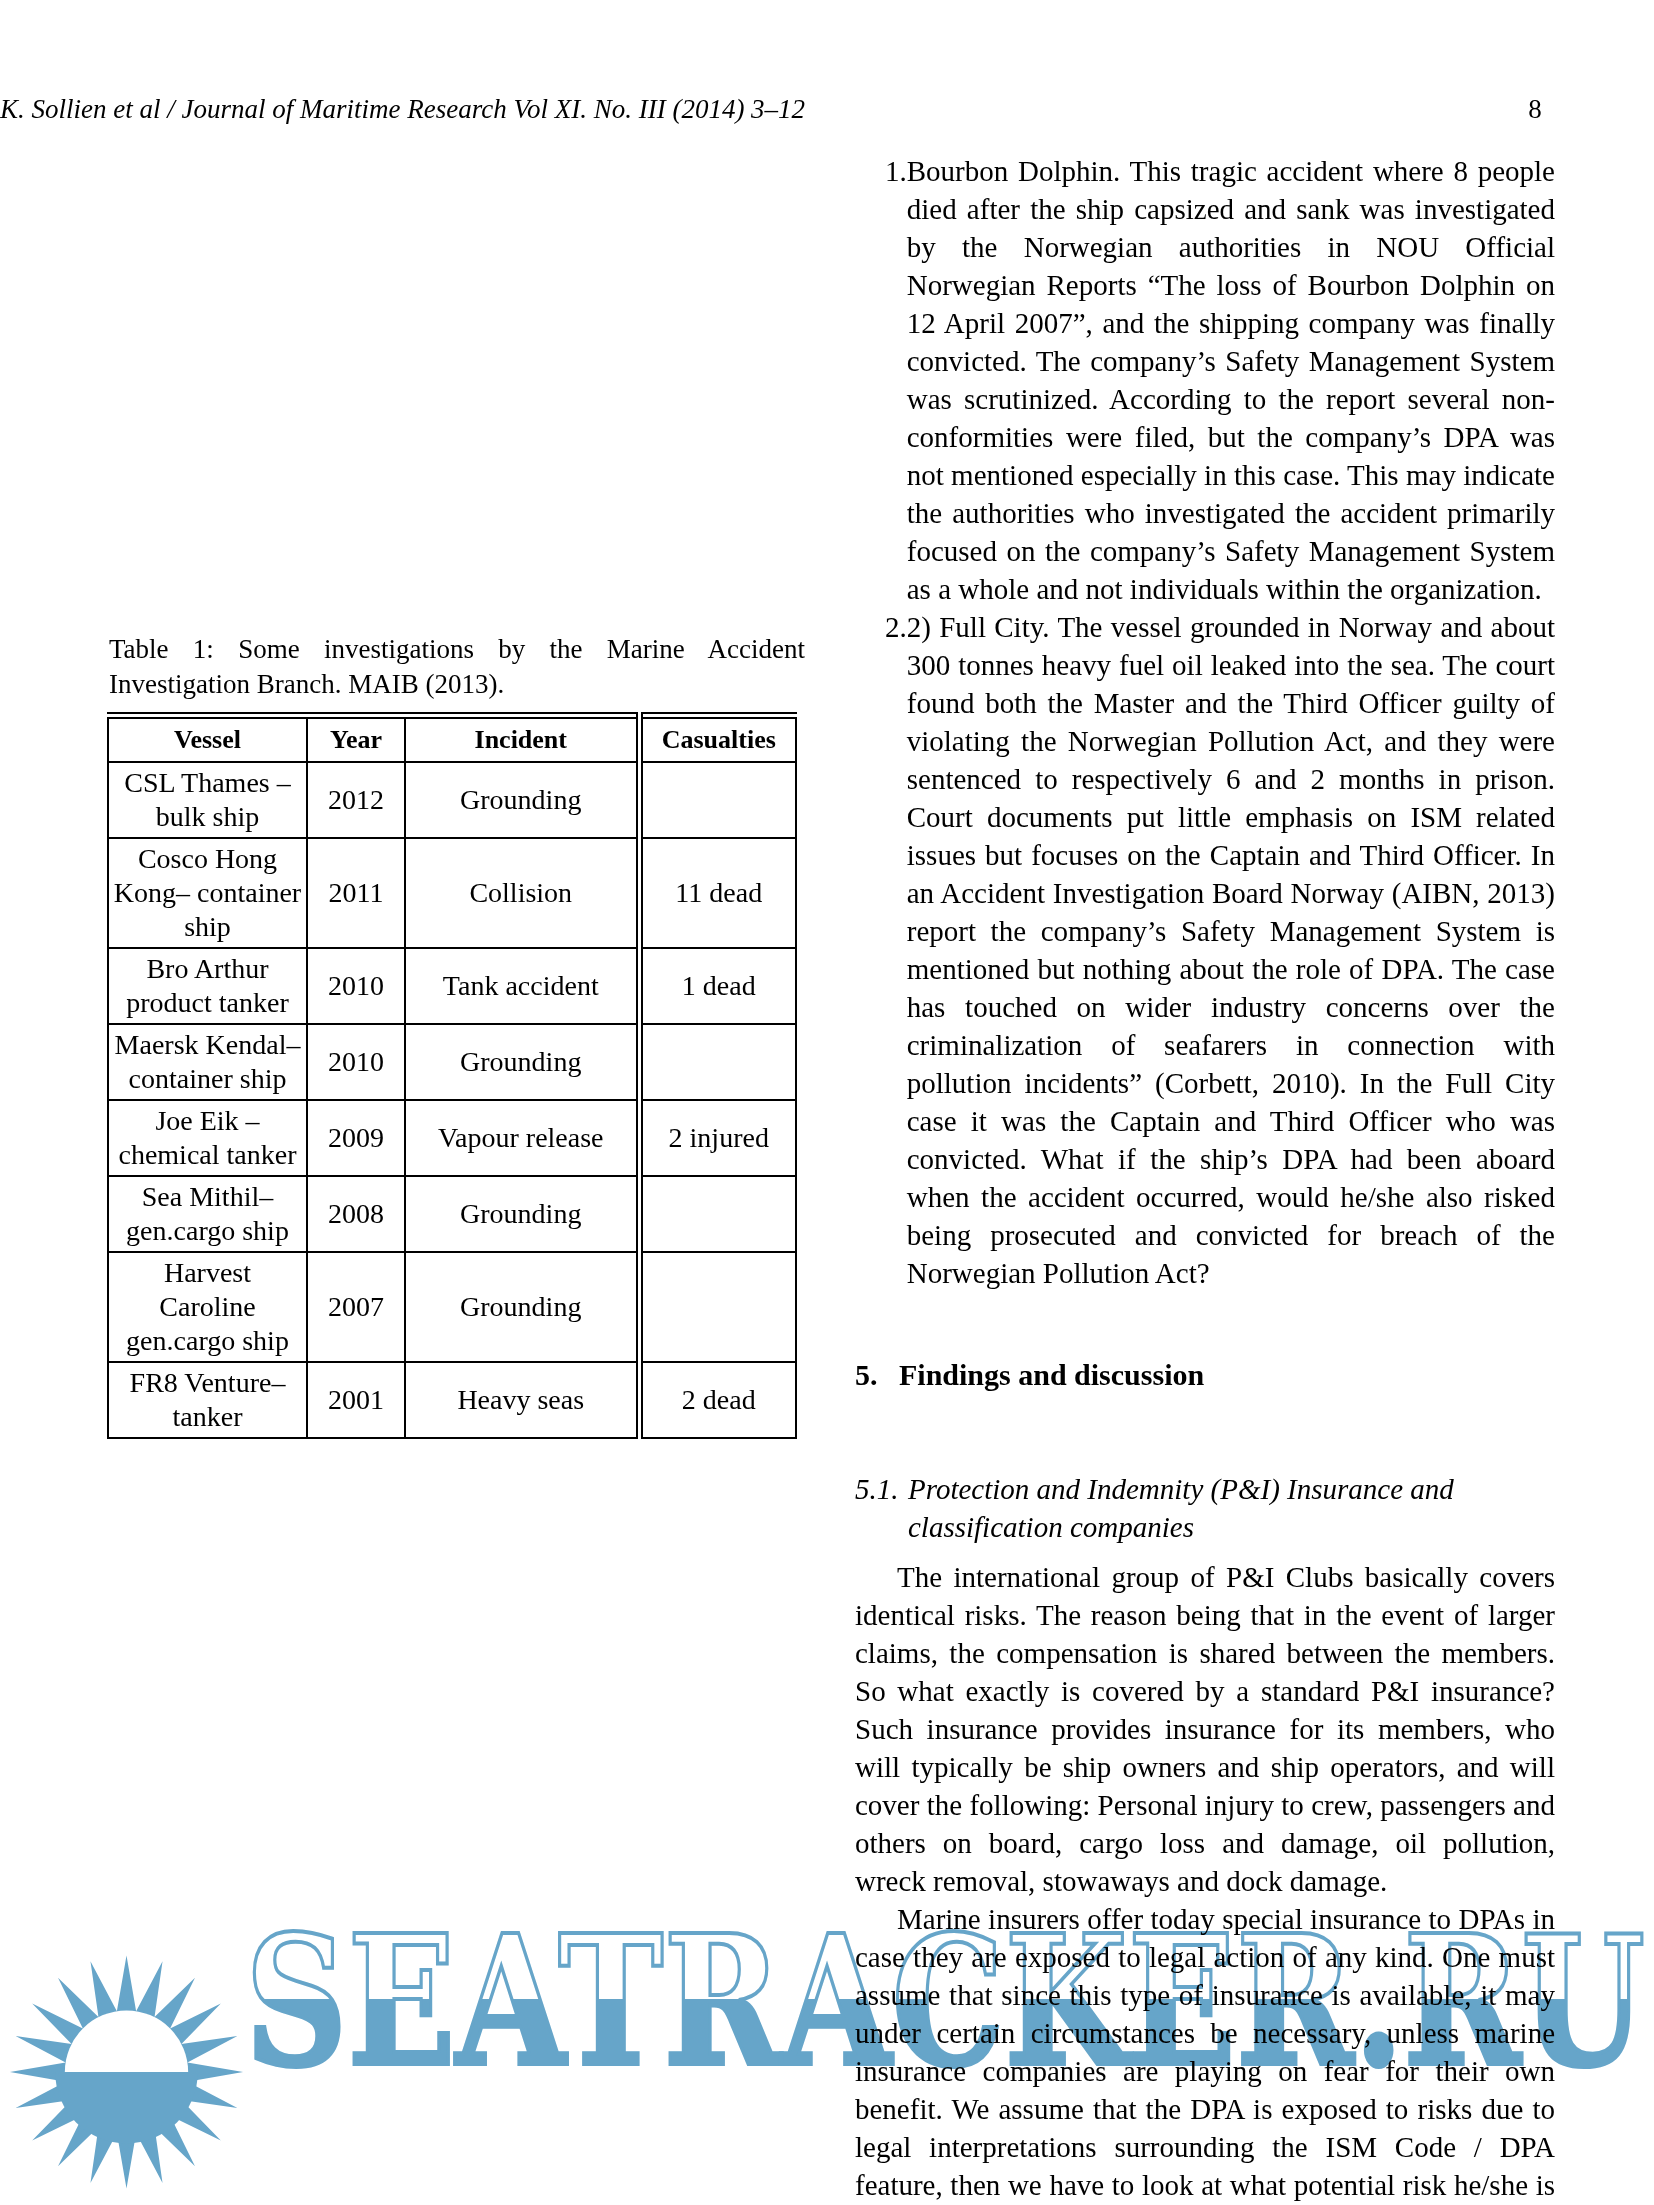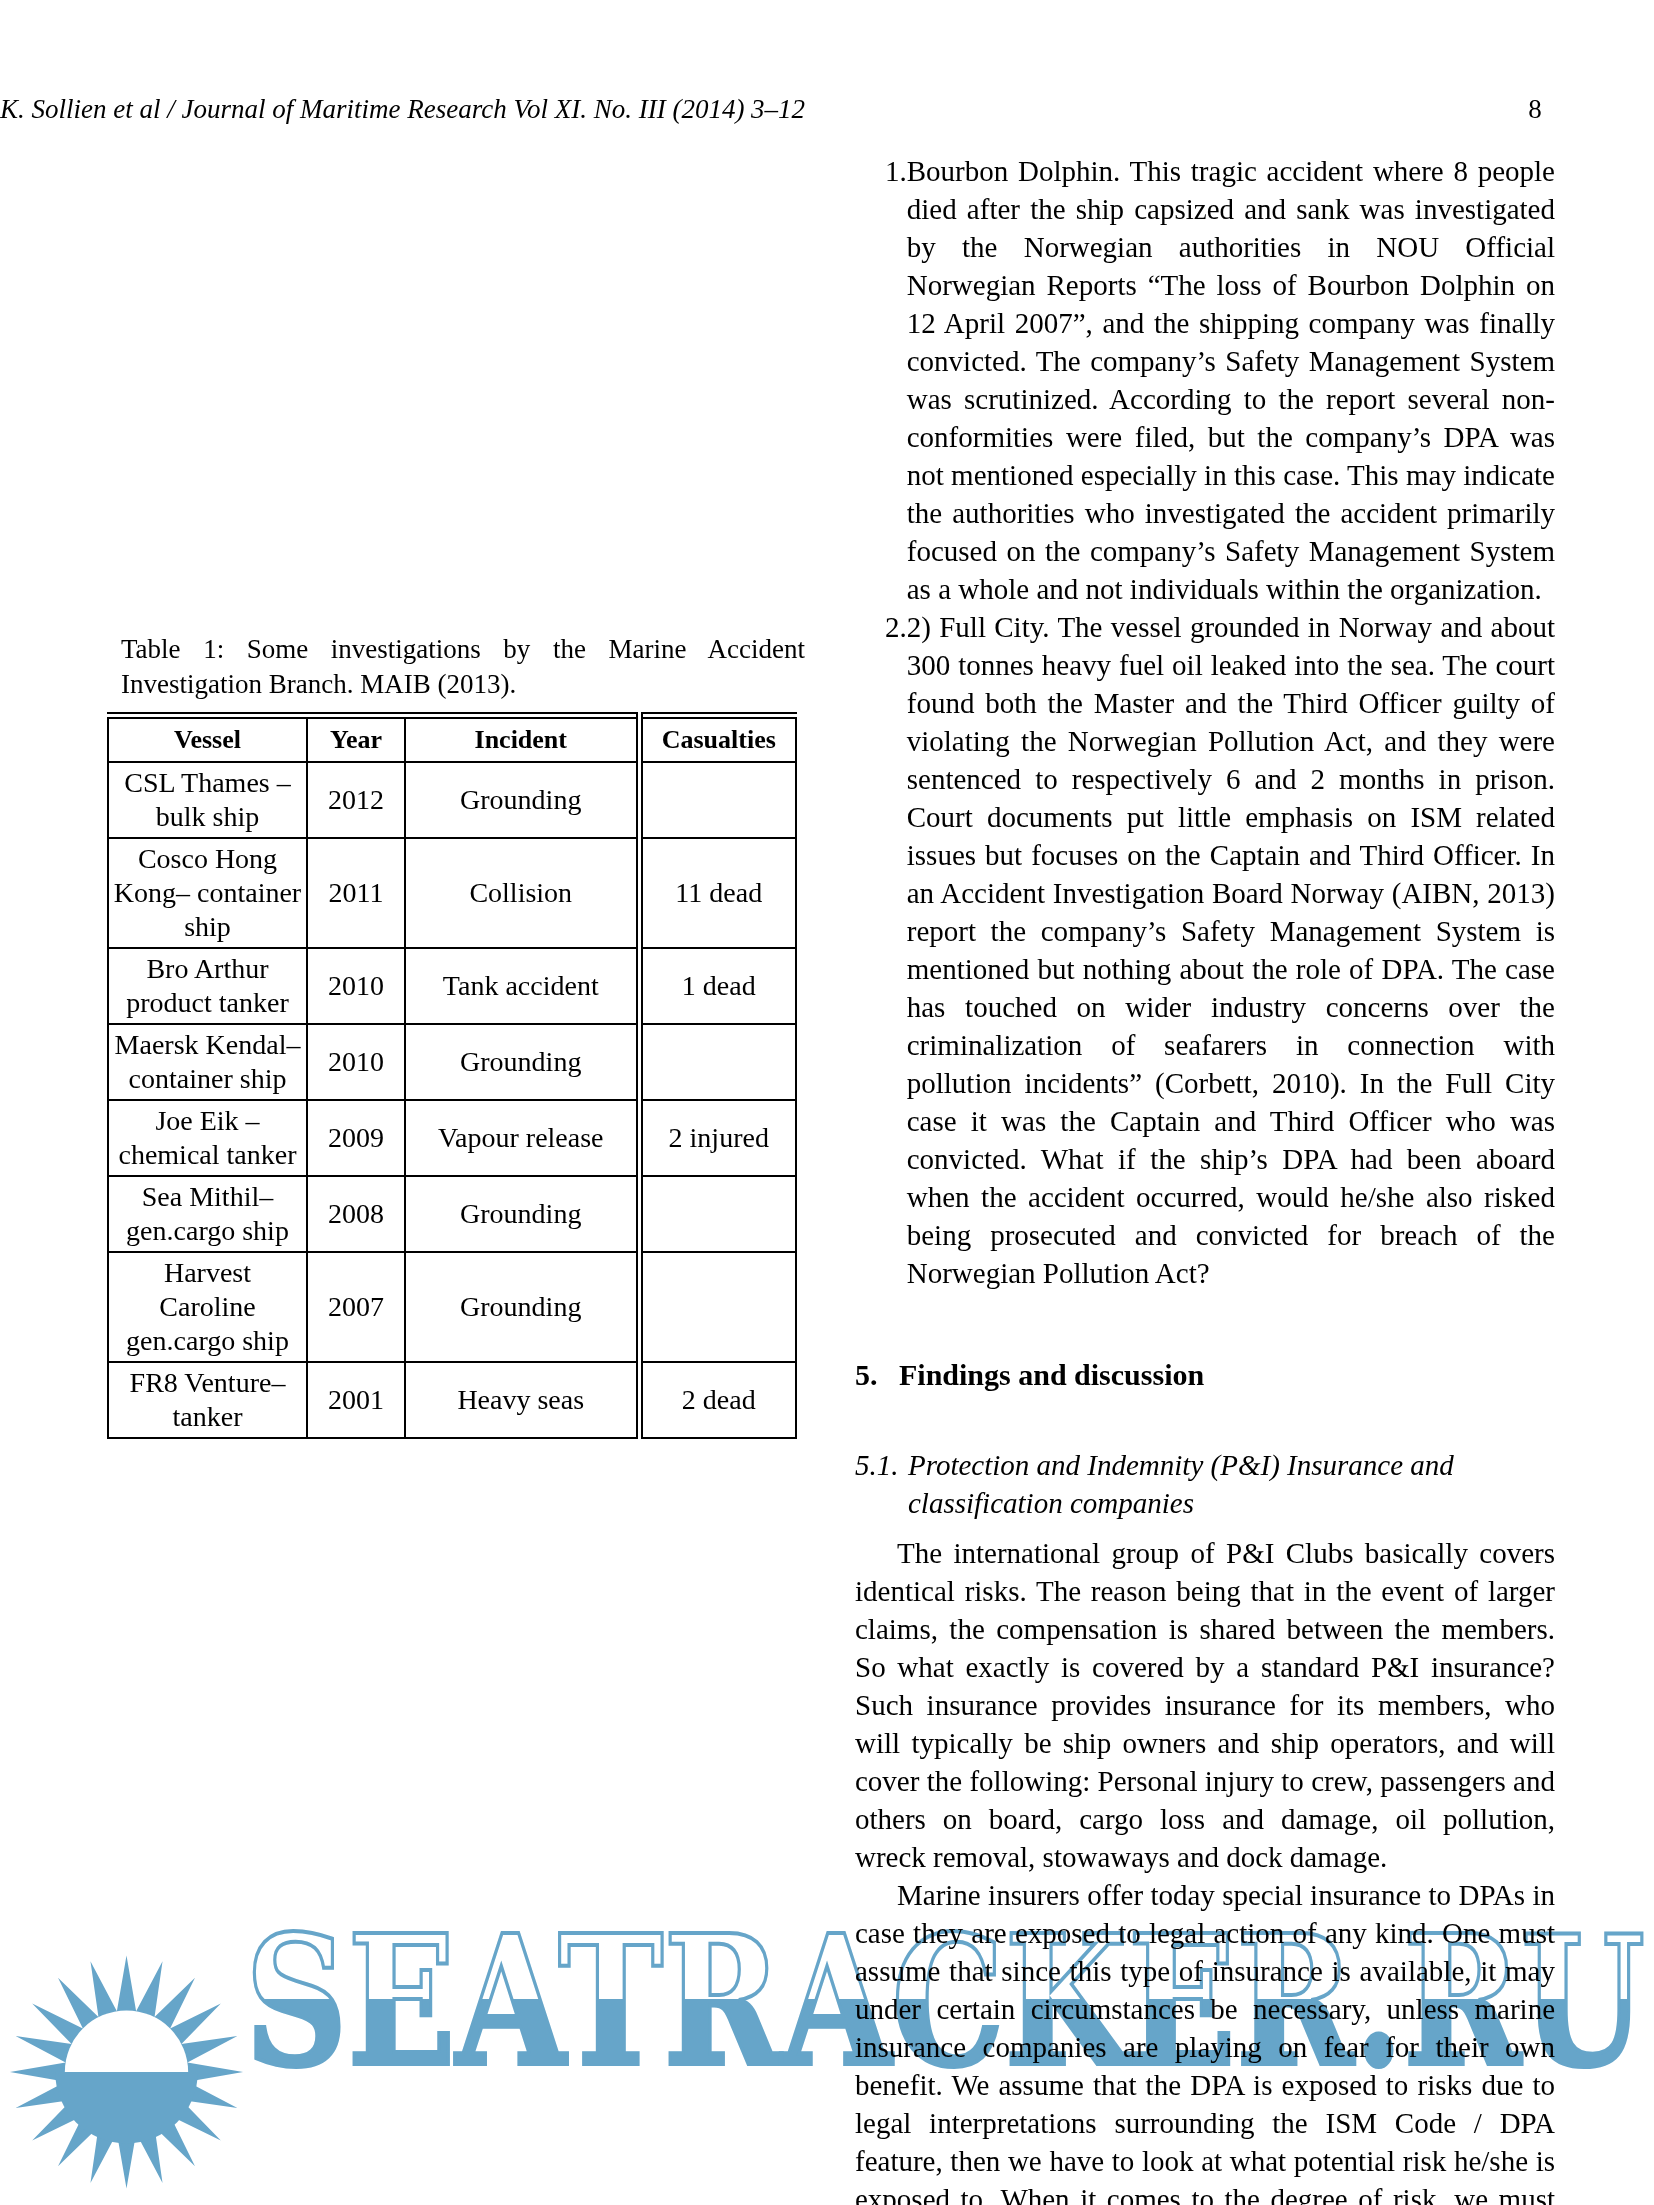--- a/index.html
+++ b/index.html
@@ -13,21 +13,21 @@
 
   
   .running-title{
     position:absolute;top:94px;left:0;width:1654px;text-align:left;
     font-style:italic;font-size:27px;
   }
   .page-number{position:absolute;top:94px;left:1505px;width:60px;text-align:center;font-size:27px;}
 
   
   .col-left{position:absolute;left:105px;top:632px;width:700px;}
-  .table-caption{font-size:27px;line-height:35px;text-align:justify;margin:0 0 10px 16px;}
+  .table-caption{font-size:27px;line-height:35px;text-align:justify;margin:0 0 10px 4px;}
   table.mtable{
     border-collapse:collapse;table-layout:fixed;width:690px;margin-left:2px;
     font-size:28px;
   }
   table.mtable{border:2px solid #000;border-top:7px double #000;}
   .mtable th,.mtable td{
     border:2px solid #000;text-align:center;vertical-align:middle;
     padding:3px 4px;line-height:34px;font-weight:normal;
   }
   .mtable thead th{font-weight:bold;font-size:26px;padding:4px 2px;}
@@ -36,21 +36,21 @@
   
   .col-right{
     position:absolute;left:855px;top:152px;width:700px;
     font-size:29px;line-height:38px;text-align:justify;
   }
   .num-item{display:flex;}
   .num-label{flex:0 0 50px;padding-left:30px;box-sizing:border-box;text-align:left;}
   .num-text{flex:1 1 auto;}
   .section-heading{display:flex;font-weight:bold;font-size:30px;margin-top:64px;text-align:left;}
   .section-heading .sec-label{flex:0 0 44px;}
-  .sub-heading{display:flex;font-style:italic;font-size:29px;margin-top:52px;text-align:left;}
+  .sub-heading{display:flex;font-style:italic;font-size:29px;margin-top:76px;text-align:left;}
   .sub-heading .sub-label{flex:0 0 53px;}
   .body-paragraphs{margin-top:12px;}
   p.body-para{margin:0;text-indent:42px;}
 
   
   .sun-wrap{position:absolute;left:8px;top:1950px;width:237px;height:246px;}
   .wmtext-wrap{position:absolute;left:245px;top:1912px;width:1410px;height:220px;}
   svg{display:block;}
 </style>
 </head>

